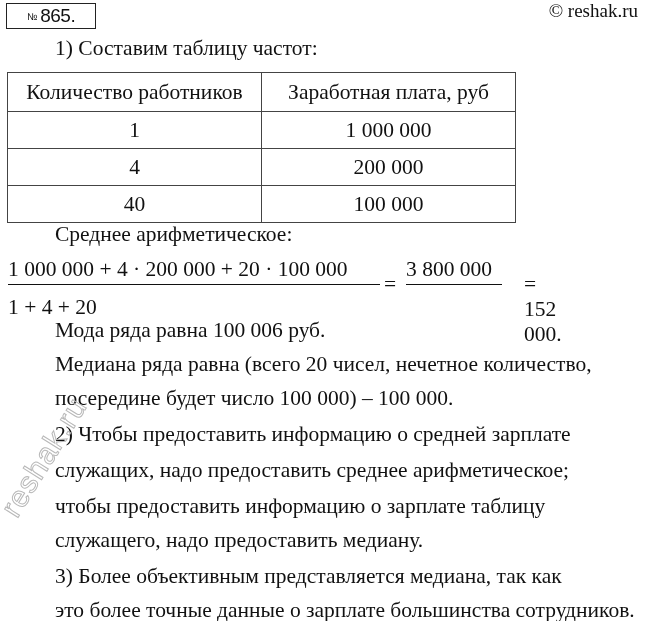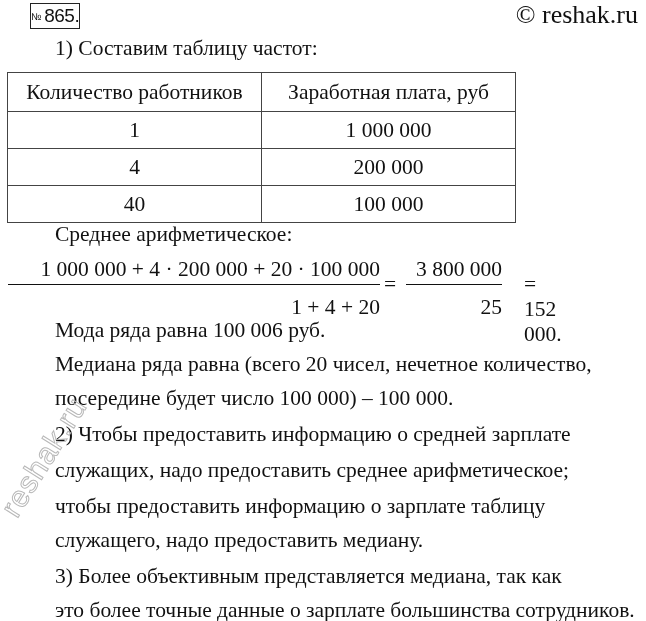--- a/index.html
+++ b/index.html
@@ -3,46 +3,46 @@
 <meta charset="utf-8">
 <style>
   html, body { margin: 0; padding: 0; background: #ffffff; }
   body {
     width: 646px; height: 621px; position: relative; overflow: hidden;
     font-family: "Liberation Serif", "DejaVu Serif", serif;
     color: #111111;
   }
   .num-box {
     position: absolute; left: 6px; top: 3px;
-    border: 1.5px solid #222; padding: 0 0; height: 24px; line-height: 24px;
+    border: 1.5px solid #222; padding: 0 20px; height: 24px; line-height: 24px;
     font-family: "Liberation Sans", "DejaVu Sans", sans-serif;
-    font-size: 19px; letter-spacing: -0.5px; margin-left: 24px;
+    font-size: 19px; letter-spacing: -0.5px;
   }
   .num-box .no { font-size: 10px; margin-right: 3px; vertical-align: 2px; }
   .copyright {
-    position: absolute; right: 8px; top: 0px; font-size: 26px;
+    position: absolute; right: 8px; top: 0px; font-size: 19px;
   }
   .line {
     position: absolute; left: 8px; font-size: 21.5px; white-space: nowrap; margin-left: 47px;
   }
   table.freq {
     position: absolute; left: 7px; top: 72px; border-collapse: collapse;
     font-size: 21.5px;
   }
   table.freq td, table.freq th {
     border: 1px solid #444; height: 36px; padding: 0 6px; text-align: center;
     font-weight: normal;
   }
   table.freq th { height: 38px; }
   .c1 { width: 241px; margin-top: 7px; }
   .c2 { width: 241px; }
   .formula {
     position: absolute; left: 8px; top: 256px; height: 60px; font-size: 21.5px;
   }
-  .frac { position: absolute; text-align: right; }
+  .frac { position: absolute; text-align: left; }
   .frac .numr { display: block; padding-bottom: 2px; border-bottom: 1.5px solid #111; line-height: 26px; }
   .frac .den { display: block; line-height: 28px; margin-top: 8px; }
   .eq { position: absolute; top: 16px; }
   .watermark {
     position: absolute; left: -6px; top: 505px; transform: rotate(-58deg);
     font-family: "Liberation Sans", sans-serif; font-size: 30px;
     color: transparent; -webkit-text-stroke: 1px #b8b8b8; letter-spacing: 1px;
     transform-origin: left top;
   }
 </style>
@@ -78,21 +78,20 @@
 <div class="line" style="top:222px">Среднее арифметическое:</div>
 
 <div class="formula">
   <div class="frac" style="left:0; width:372px;">
     <span class="numr">1 000 000 + 4 · 200 000 + 20 · 100 000</span>
     <span class="den">1 + 4 + 20</span>
   </div>
   <div class="eq" style="left:376px;">=</div>
   <div class="frac" style="left:398px; width:96px;">
     <span class="numr">3 800 000</span>
-    <span class="den">25</span>
   </div>
   <div class="eq" style="left:516px;">= 152 000.</div>
 </div>
 
 <div class="line" style="top:318px">Мода ряда равна 100 006 руб.</div>
 <div class="line" style="top:352px">Медиана ряда равна (всего 20 чисел, нечетное количество,</div>
 <div class="line" style="top:386px">посередине будет число 100 000) – 100 000.</div>
 <div class="line" style="top:422px">2) Чтобы предоставить информацию о средней зарплате</div>
 <div class="line" style="top:458px">служащих, надо предоставить среднее арифметическое;</div>
 <div class="line" style="top:494px">чтобы предоставить информацию о зарплате таблицу</div>

